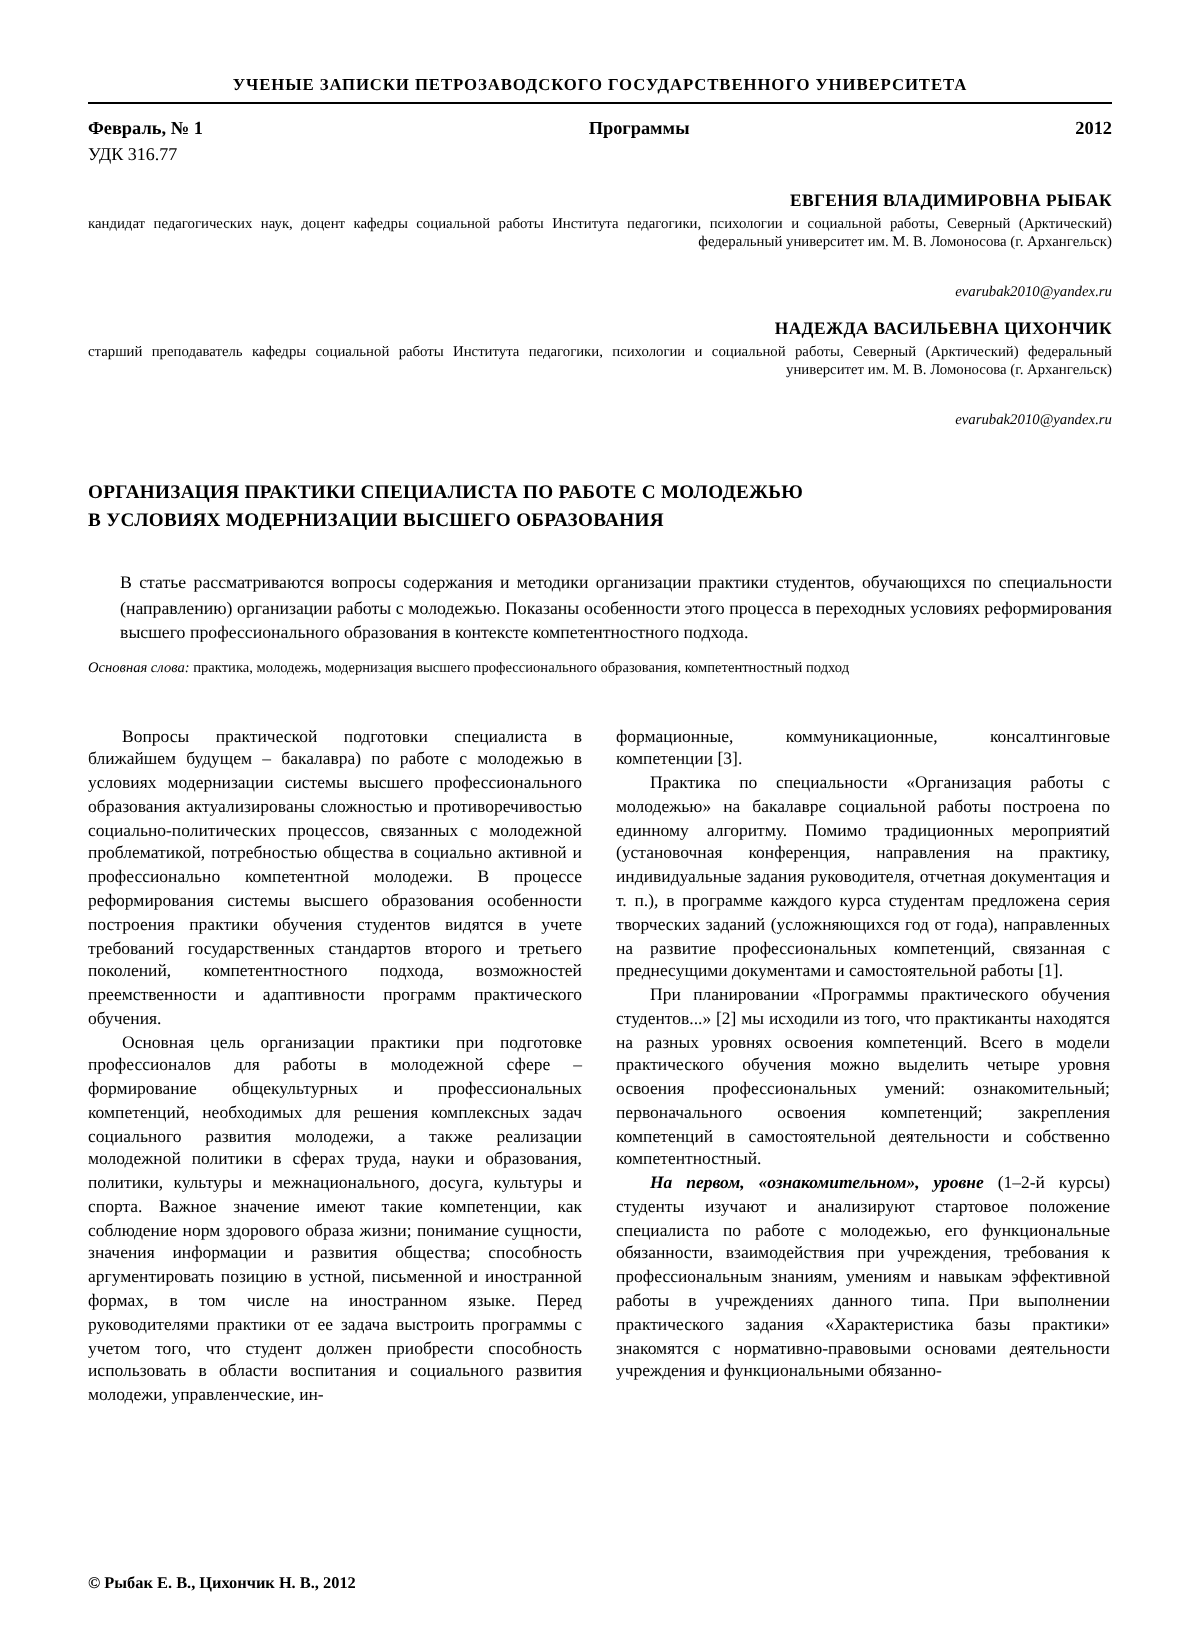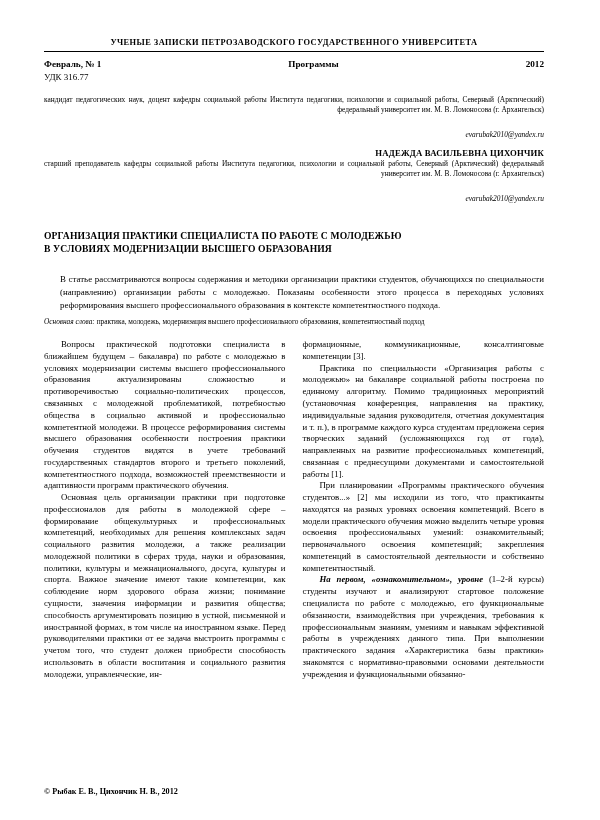--- a/index.html
+++ b/index.html
@@ -11,21 +11,21 @@
     width: 600px;
     height: 820px;
     font-family: "Liberation Serif", serif;
     color: #000000;
   }
   .page {
     position: relative;
     width: 600px;
     height: 820px;
     box-sizing: border-box;
-    padding: 38px 56px 30px 44px;
+    padding: 38px 44px 30px 44px;
   }
   .journal-title {
     text-align: center;
     font-size: 8.4px;
     font-weight: bold;
     letter-spacing: 0.45px;
     font-family: "Liberation Serif", serif;
     margin-bottom: 4px;
   }
   .rule {
@@ -92,21 +92,21 @@
   .keywords {
     margin-top: 6px;
     font-size: 7.3px;
     line-height: 1.35;
     text-align: justify;
   }
   .keywords .kw-label {
     font-style: italic;
   }
   .columns {
-    margin-top: 12px;
+    margin-top: 24px;
     display: flex;
     gap: 17px;
   }
   .col {
     width: 247px;
     font-size: 8.75px;
     line-height: 1.345;
     text-align: justify;
   }
   .col p {
@@ -139,20 +139,21 @@
   <div class="issue-row">
     <span>Февраль, № 1</span>
     <span class="mid">Программы</span>
     <span>2012</span>
   </div>
 
   <div class="udk">УДК 316.77</div>
 
   <div class="authors">
     <div class="author-block">
+      <div class="author-name">ЕВГЕНИЯ ВЛАДИМИРОВНА РЫБАК</div>
       <div class="author-affil">кандидат педагогических наук, доцент кафедры социальной работы Института педагогики, психологии и социальной работы, Северный (Арктический) федеральный университет им. М. В. Ломоносова (г. Архангельск)</div>
       <div class="author-email">evarubak2010@yandex.ru</div>
     </div>
     <div class="author-block">
       <div class="author-name">НАДЕЖДА ВАСИЛЬЕВНА ЦИХОНЧИК</div>
       <div class="author-affil">старший преподаватель кафедры социальной работы Института педагогики, психологии и социальной работы, Северный (Арктический) федеральный университет им. М. В. Ломоносова (г. Архангельск)</div>
       <div class="author-email">evarubak2010@yandex.ru</div>
     </div>
   </div>
 

